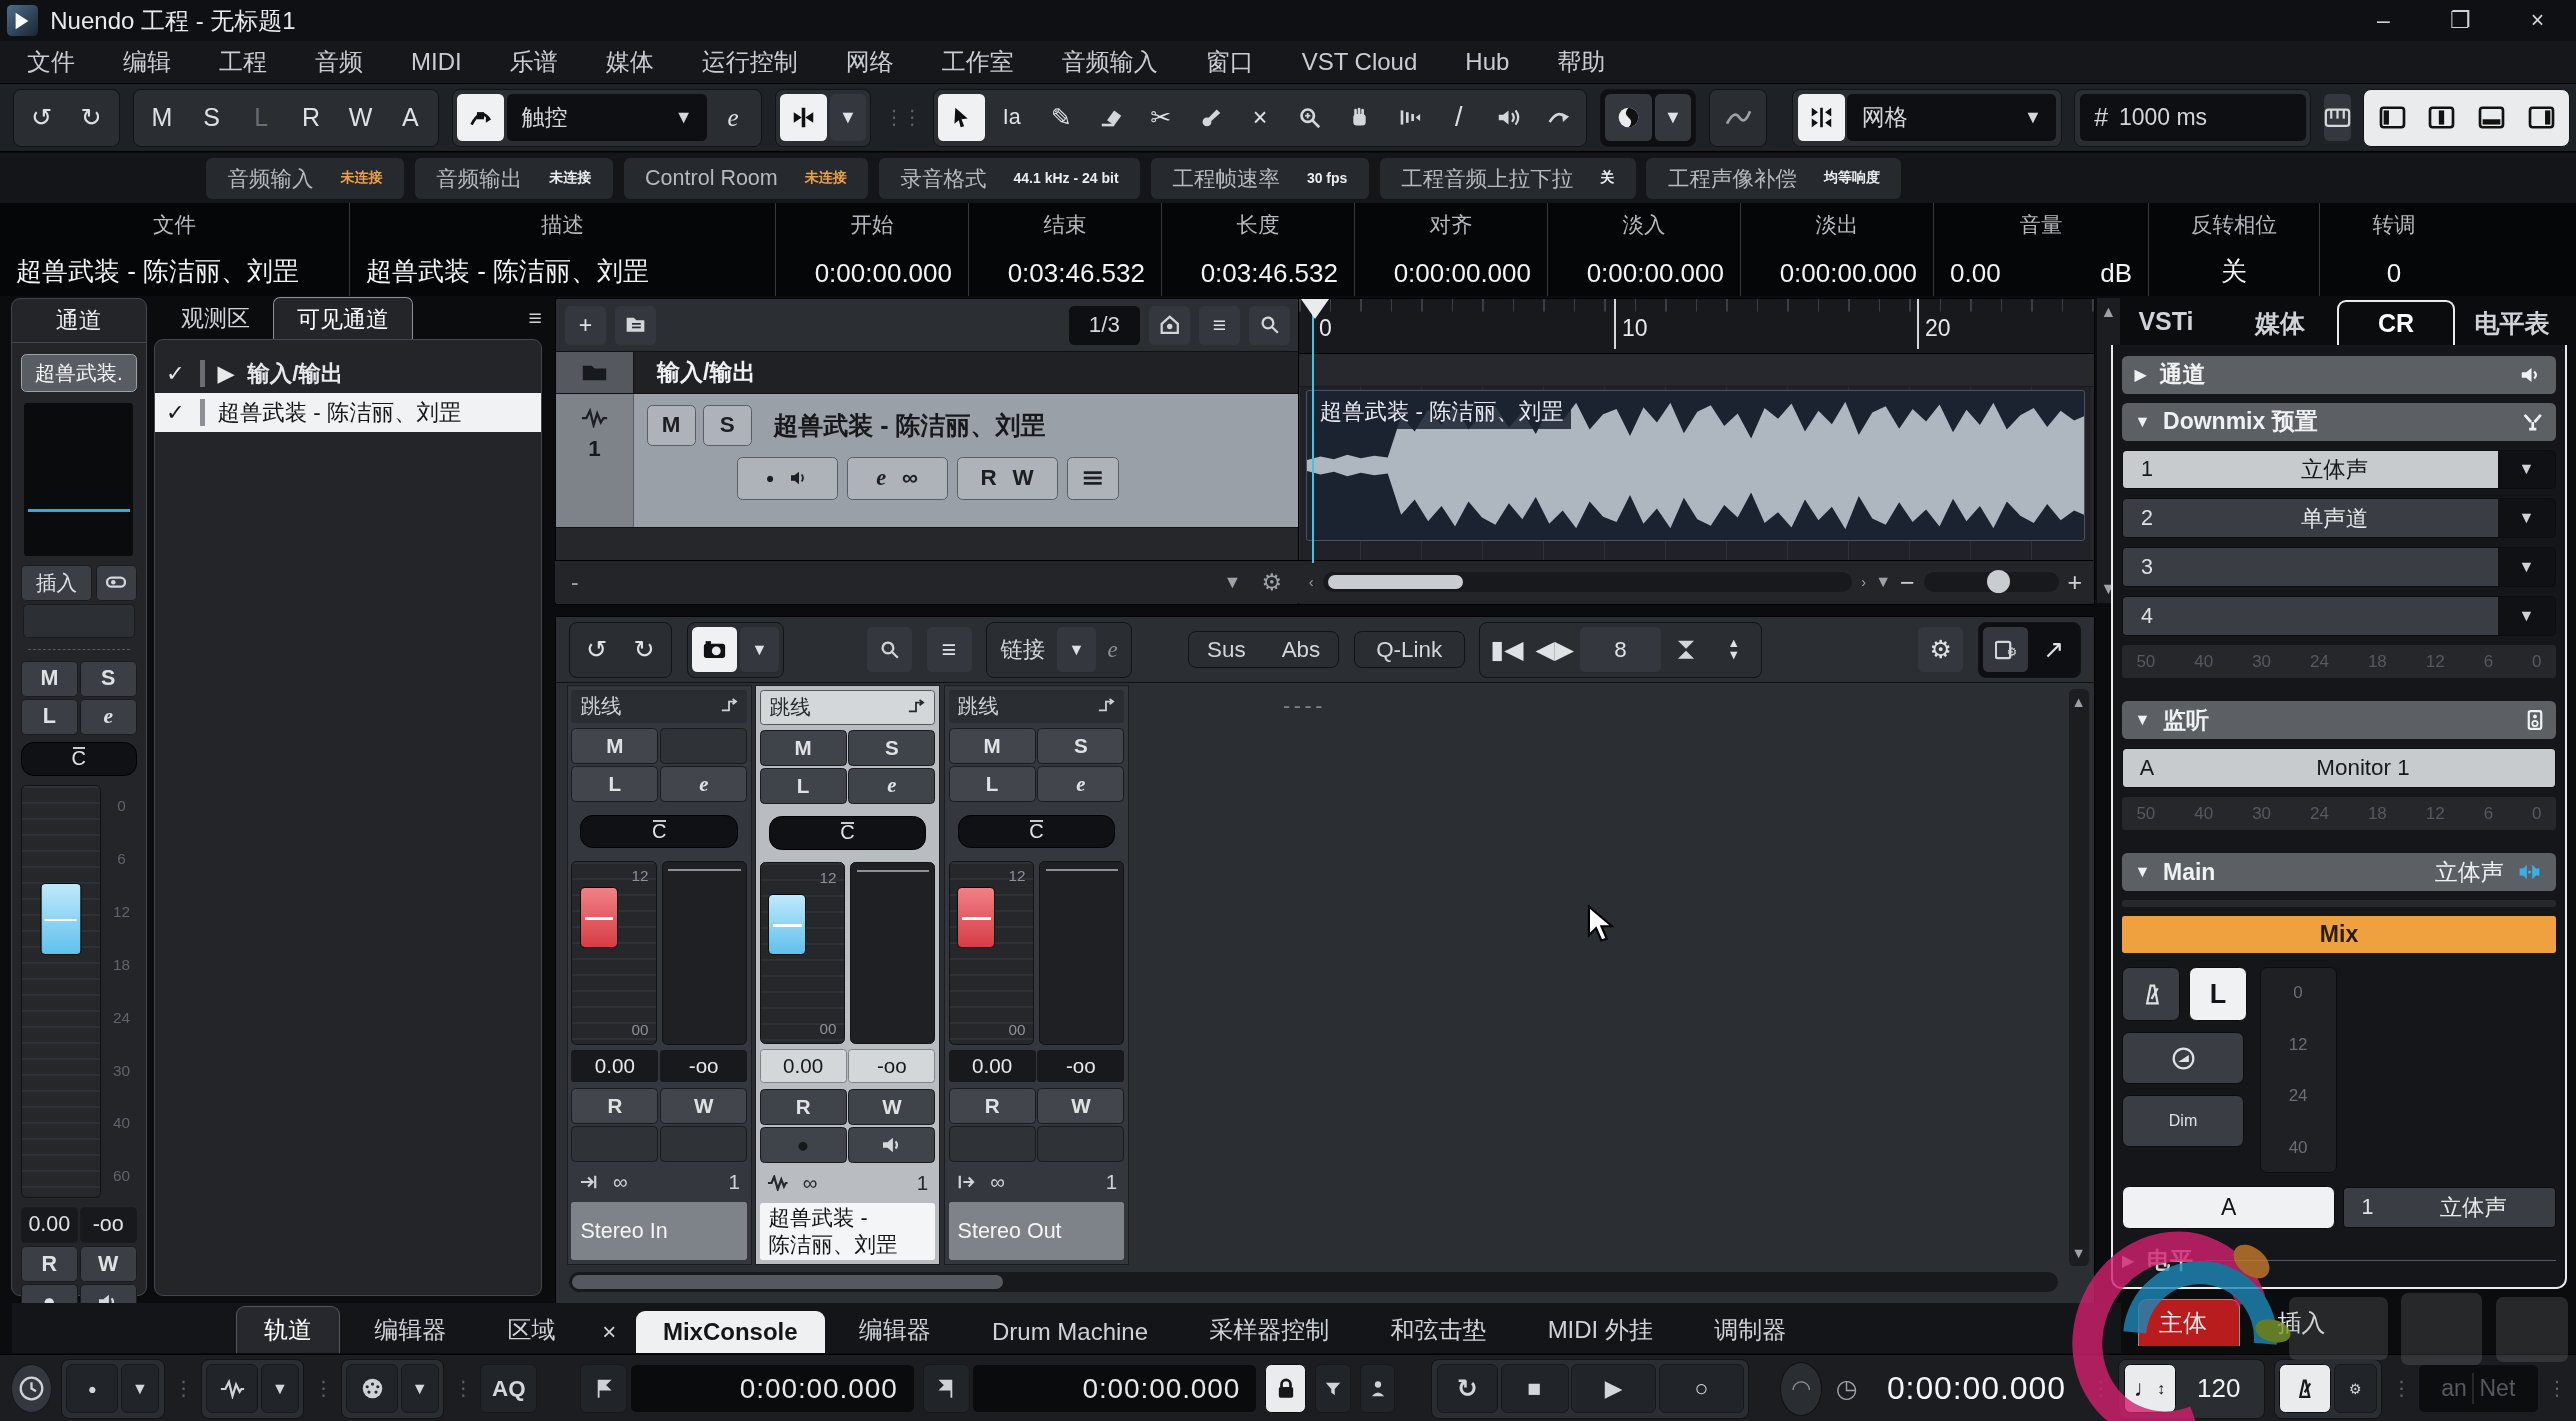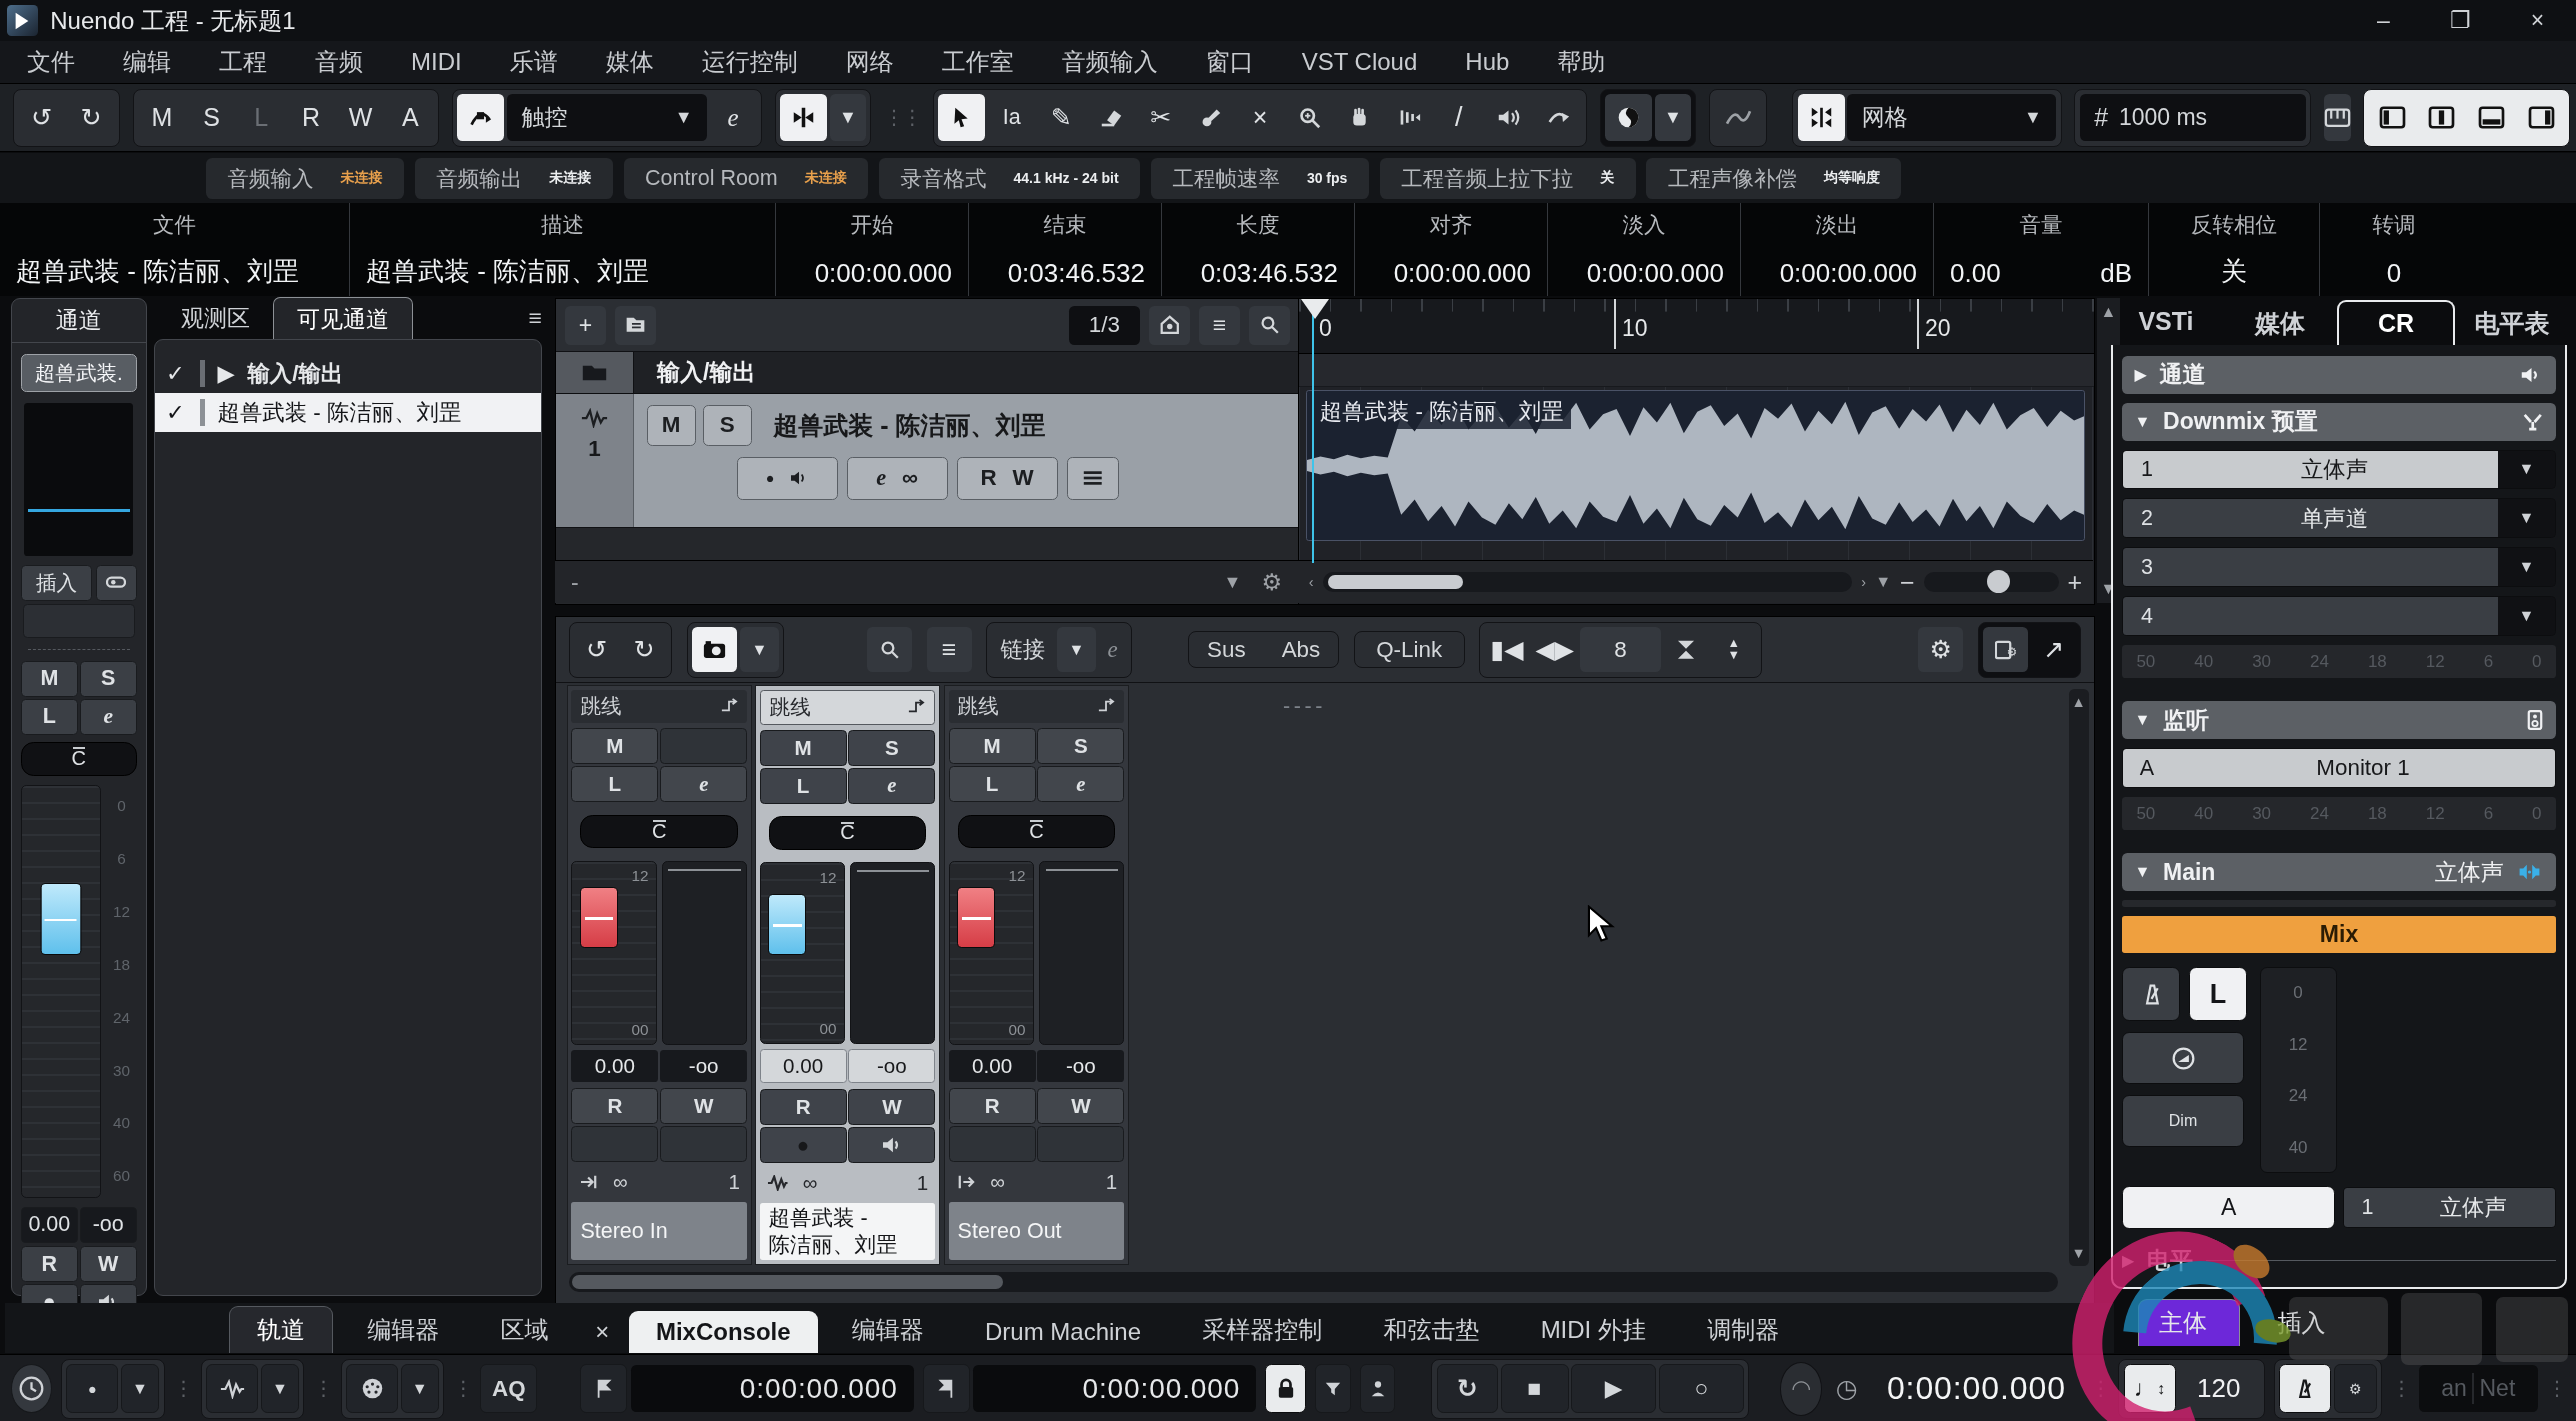--- a/index.html
+++ b/index.html
@@ -143,23 +143,23 @@
   .prow.on .num,.prow.on .lab{background:#c8cbce;color:#17181a;}
   .hmeter{height:34px;background:#25272b;border-radius:3.6px;display:flex;justify-content:space-between;align-items:center;padding:0 14.4px;font-size:17px;color:#55595f;}
   .orange{background:#efa03f;color:#2b1c04;height:38px;border-radius:2.7px;display:flex;align-items:center;justify-content:center;font-size:23px;font-weight:bold;}
   #knob{width:133px;height:133px;border-radius:50%;background:conic-gradient(from 215deg,#d9374a 0 265deg,#3a3d41 265deg 360deg);position:relative;}
   #knob::before{content:"";position:absolute;inset:12.6px;border-radius:50%;background:radial-gradient(circle at 40% 35%,#35292c,#201a1c);}
   #knob .ptr{position:absolute;left:77px;top:47px;width:38px;height:12.6px;background:#e9ebed;border-radius:6.3px;transform:rotate(-20deg);}
   .crbtn{background:#3a3e44;border:0.9px solid #0c0d0f;border-radius:7.2px;display:flex;align-items:center;justify-content:center;color:#dfe2e5;}
   .crbtn.lt{background:#f0f1f3;color:#141518;}
   #crtabs{left:2111px;top:1296px;width:456px;height:50px;display:flex;align-items:flex-end;gap:5.4px;padding-left:27px;box-sizing:border-box;}
   #crtabs .ct{font-size:24px;color:#e6e8ea;padding:7.2px 32px;}
-  #crtabs .ct.on{border:1.8px solid #8d9196;border-bottom:none;border-radius:9px 9px 0 0;background:#6d28d9;padding-left:20px;}
-  
-  #bottabs{left:5px;top:1303px;width:2109px;height:50px;background:#131518;display:flex;align-items:flex-end;gap:7.2px;padding-left:224px;box-sizing:border-box;}
+  #crtabs .ct.on{border:1.8px solid #8d9196;border-bottom:none;border-radius:9px 9px 0 0;background:#b91c1c;padding-left:20px;}
+  
+  #bottabs{left:12px;top:1303px;width:2109px;height:50px;background:#131518;display:flex;align-items:flex-end;gap:7.2px;padding-left:224px;box-sizing:border-box;}
   .btab{font-size:24px;color:#cfd2d6;padding:7.2px 27px;}
   .btab.raise{border:1.8px solid #55595f;border-bottom:none;border-radius:9px 9px 0 0;background:#26282d;color:#fff;}
   .btab.on{background:#eef0f1;color:#141518;border-radius:9px 9px 0 0;font-weight:bold;}
   .btab.x{padding:7.2px 12.6px;}
   
   #transport{left:0;top:1354px;width:2576px;height:68px;background:#1b1d21;border-top:1.8px solid #000;display:flex;align-items:center;gap:9px;padding:0 10.8px;box-sizing:border-box;}
   .tfield{background:#0a0b0d;border-radius:5.4px;height:47px;display:flex;align-items:center;justify-content:flex-end;padding:0 16px;font-size:28px;color:#e6e8ea;letter-spacing:0.9px;}
   #maintime{font-size:32px;color:#f4f5f6;background:transparent;}
   .tbtn{width:50px;height:47px;}
   

